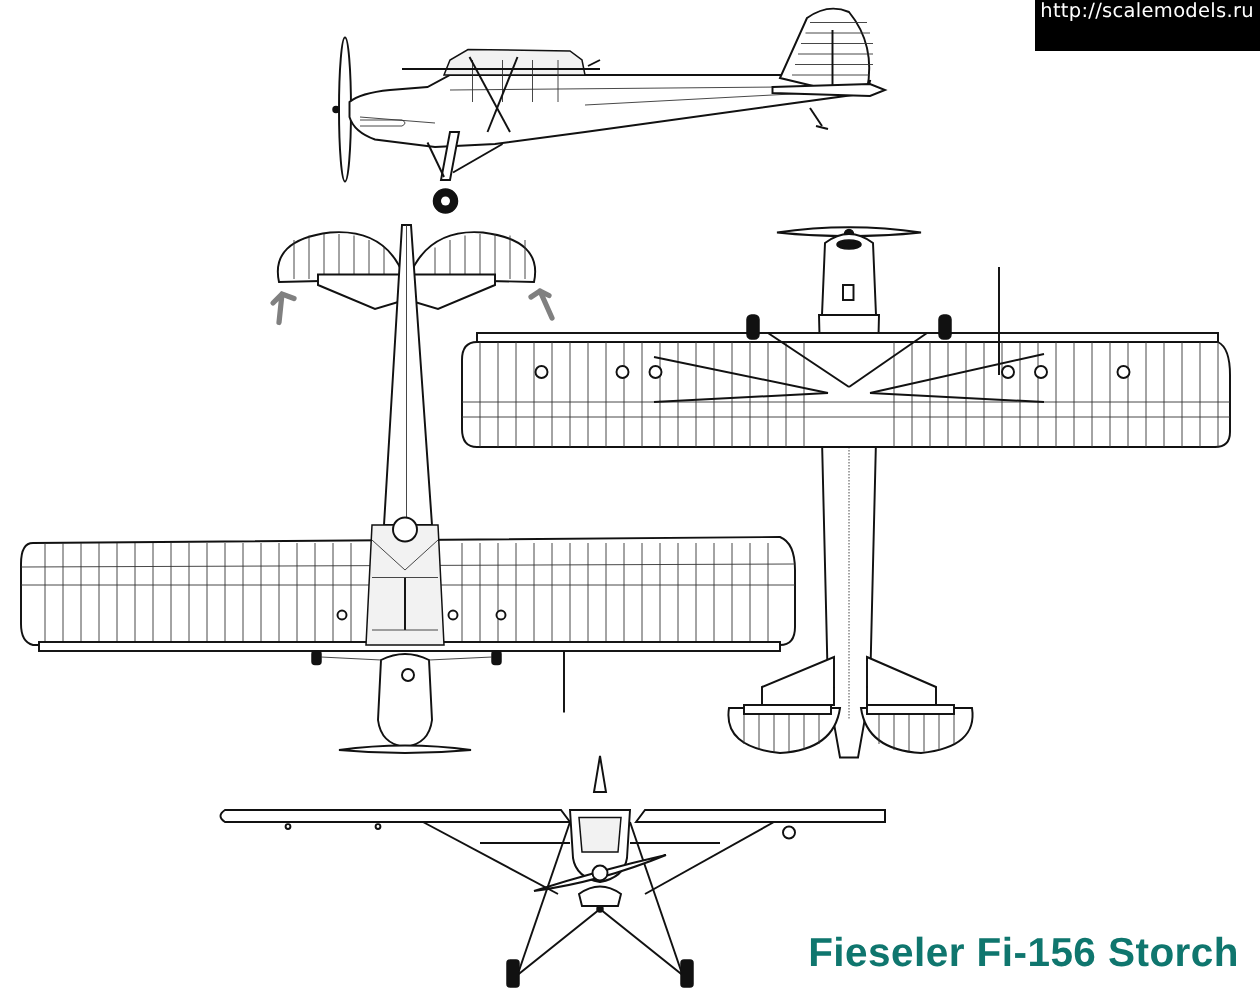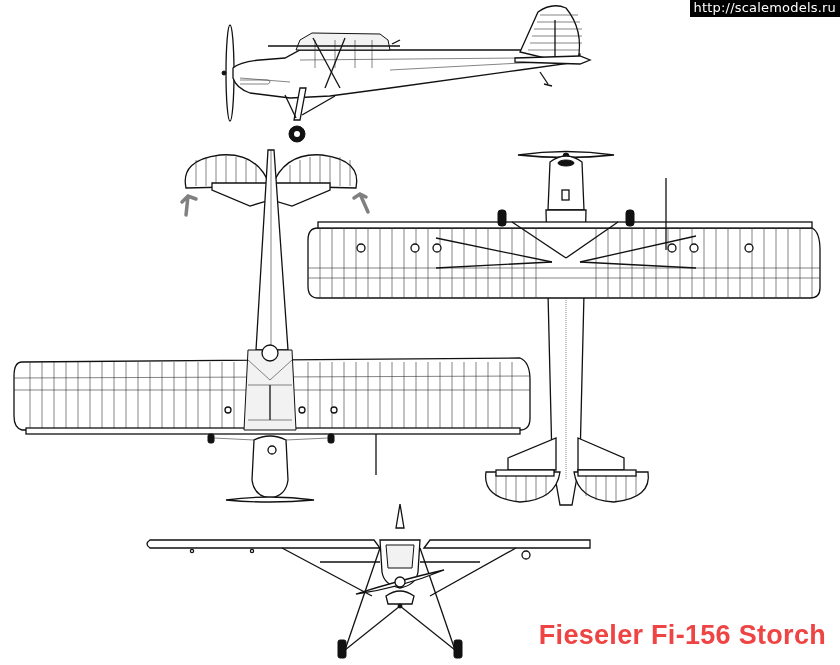--- a/index.html
+++ b/index.html
@@ -1,25 +1,25 @@
 <!DOCTYPE html>
 <html><head>
 <meta charset="utf-8">
 <style>
   html, body { margin: 0; padding: 0; background: #ffffff; }
   body { width: 840px; height: 665px; position: relative; overflow: hidden; font-family: "Liberation Sans", sans-serif; }
   .watermark {
-    position: absolute; top: 0; right: 0; height: 17px; padding: 0 4px;
+    position: absolute; top: 0; right: 0; height: 34px; padding: 0 4px;
     background: #000; color: #fff; font-family: "DejaVu Sans", sans-serif;
     font-size: 13px; line-height: 16px; letter-spacing: 0.2px;
   }
   .title {
     position: absolute; right: 14px; top: 620px;
     font-family: "Liberation Sans", sans-serif; font-weight: bold;
-    font-size: 27px; color: #ef4444; letter-spacing: 0.3px;
+    font-size: 27px; color: #0f766e; letter-spacing: 0.3px;
   }
   svg { position: absolute; left: 0; top: 0; }
   .ln { stroke: #111; fill: none; stroke-width: 1.3; }
   .th { stroke: #333; fill: none; stroke-width: 0.6; }
   .fl { stroke: #111; fill: #fff; stroke-width: 1.3; }
   .dk { fill: #111; stroke: #111; }
   .gl { fill: #f2f2f2; stroke: #111; stroke-width: 1; }
   .arrow { stroke: #808080; stroke-width: 3.5; fill: none; stroke-linecap: round; }
 </style>
 </head>

